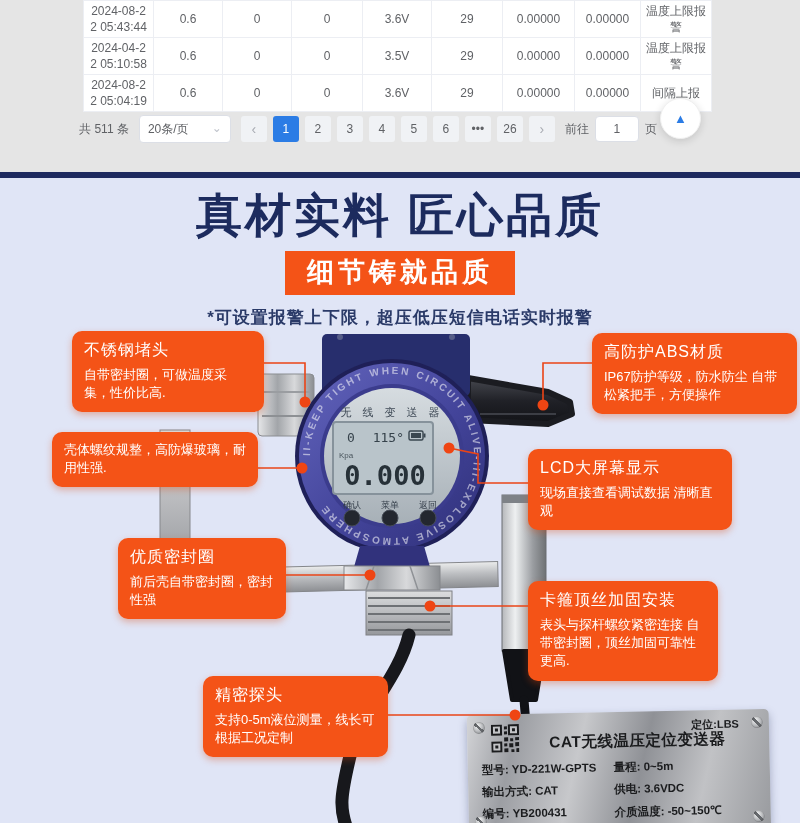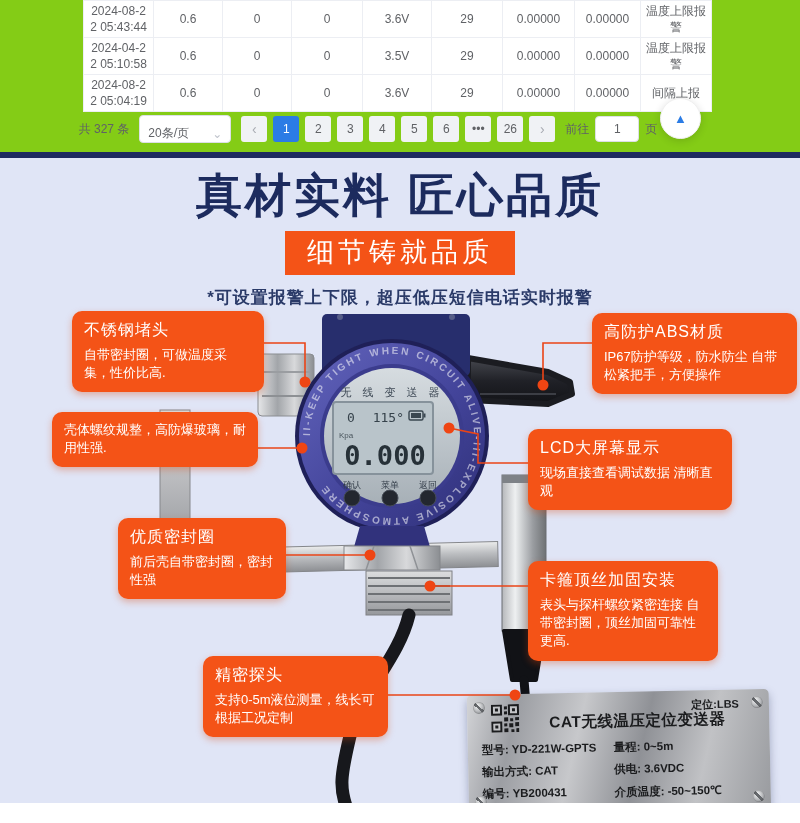--- a/index.html
+++ b/index.html
@@ -4,37 +4,37 @@
 <style>
   * { box-sizing: border-box; }
   html,body { margin:0; padding:0; }
   body {
     width:800px; height:823px; overflow:hidden;
     font-family:"Liberation Sans", sans-serif;
     background:#ffffff;
   }
 
   
-  .top { position:relative; height:152px; background:#84cc16; }
+  .top { position:relative; height:172px; background:#e5e5e5; }
   .table-wrap { position:absolute; left:83px; top:0; width:628px; }
   table { border-collapse:collapse; table-layout:fixed; width:100%; }
   td {
     border:1px solid #ecEEf3; border-color:#eceef3;
     font-size:12px; color:#606266; text-align:center;
     height:37px; padding:1px 4px; line-height:1.35;
     word-break:break-all; background:#fff;
   }
   .pagination {
     position:absolute; top:115px; left:0; width:736px;
     display:flex; justify-content:center; align-items:center;
     font-size:12px; color:#606266; gap:10px;
   }
   .pg-total { white-space:nowrap; }
   .pg-size {
-    display:flex; align-items:flex-end; justify-content:space-between;
+    display:flex; align-items:center; justify-content:space-between;
     width:92px; height:28px; border:1px solid #dcdfe6; border-radius:4px;
     padding:0 8px; background:#fff; color:#606266;
   }
   .pg-size .chev { color:#c0c4cc; font-size:12px; transform:translateY(-1px); }
   .pager { display:flex; align-items:center; gap:6px; }
   .pg-btn {
     min-width:26px; height:26px; padding:0 4px;
     display:flex; align-items:center; justify-content:center;
     background:#f0f2f5; border-radius:3px; color:#606266;
     font-size:12px; cursor:pointer; user-select:none;
@@ -60,21 +60,21 @@
   
   .lower { position:relative; height:645px; background:#e0e5f6; overflow:hidden; }
   .hero-title {
     padding-top:12px; text-align:center;
     font-size:46px; line-height:50px; font-weight:bold;
     color:#1c2b5e; letter-spacing:3px;
   }
   .badge-row { text-align:center; margin-top:11px; }
   .badge {
     display:inline-block; background:#f45317; color:#fff;
-    font-size:27px; font-weight:normal; letter-spacing:4px;
+    font-size:27px; font-weight:bold; letter-spacing:4px;
     padding:3px 22px 5px;
   }
   .hero-sub {
     text-align:center; margin-top:11px;
     font-size:17px; font-weight:bold; color:#2a3a68; letter-spacing:1px;
   }
 
   .device-svg, .link-svg { position:absolute; left:0; top:130px; width:800px; height:515px; }
   .device-svg { z-index:1; }
   .link-svg   { z-index:4; pointer-events:none; }
@@ -171,21 +171,21 @@
           <td>29</td>
           <td>0.00000</td>
           <td>0.00000</td>
           <td>间隔上报</td>
         </tr>
       </tbody>
     </table>
   </div>
 
   <div class="pagination">
-    <span class="pg-total">共 327 条</span>
+    <span class="pg-total">共 511 条</span>
     <div class="pg-size">
       <span>20条/页</span>
       <span class="chev">⌄</span>
     </div>
     <div class="pager">
       <div class="pg-btn arrow">‹</div>
       <div class="pg-btn active">1</div>
       <div class="pg-btn">2</div>
       <div class="pg-btn">3</div>
       <div class="pg-btn">4</div>

